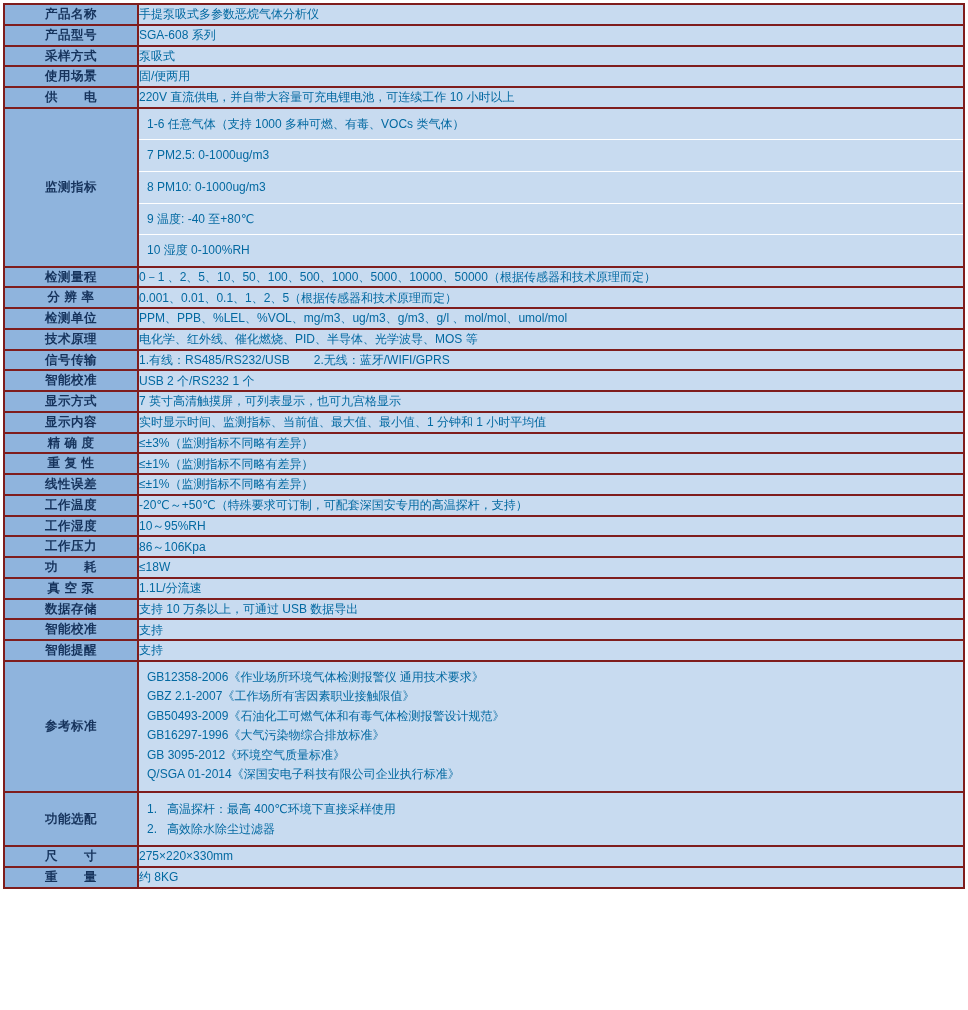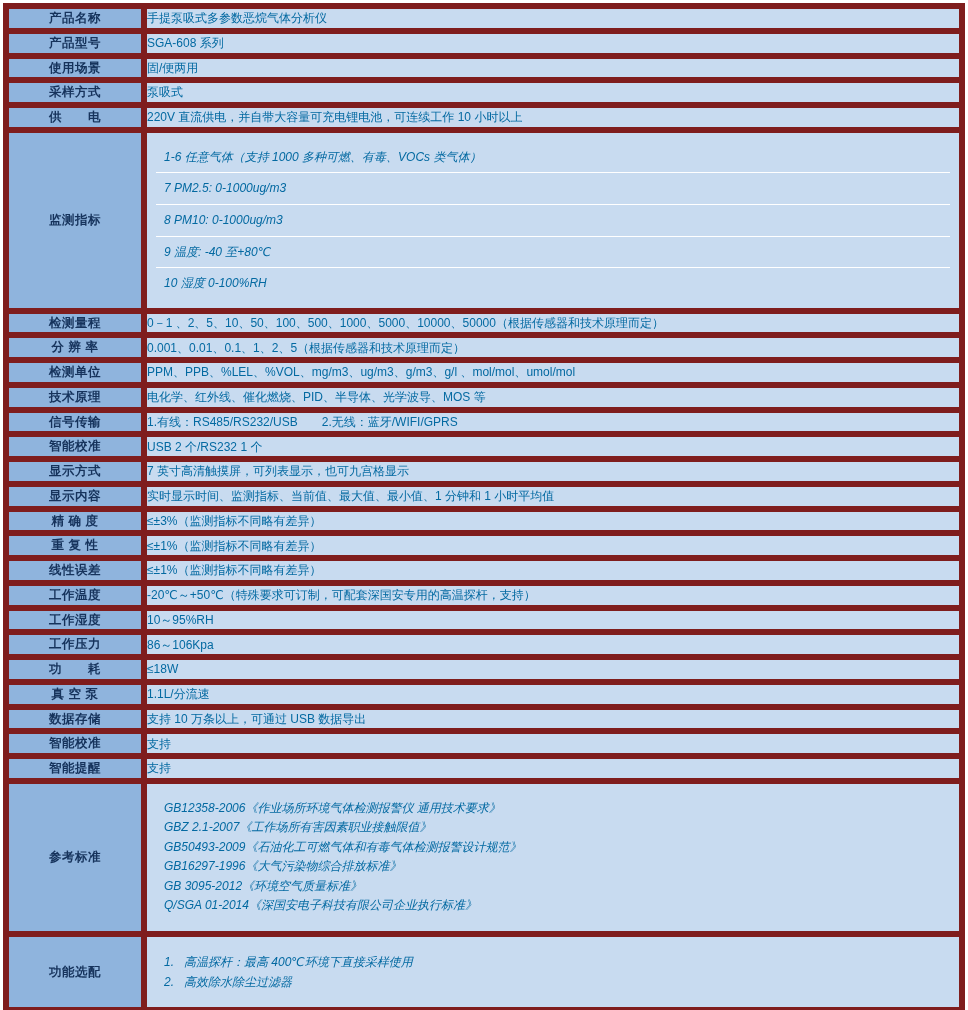--- a/index.html
+++ b/index.html
@@ -16,21 +16,21 @@
     width: 968px;
     box-sizing: border-box;
     padding: 3px 3px 0 3px;
   }
   table.spec {
     width: 962px;
     border-collapse: collapse;
     table-layout: fixed;
   }
   table.spec td {
-    border: 6px solid #7f1d1d;
+    border: 2px solid #7f1d1d;
     padding: 0;
     vertical-align: middle;
   }
   td.label {
     width: 132px;
     background: #8fb4dd;
     color: #16335c;
     font-weight: bold;
     text-align: center;
     font-size: 12.5px;
@@ -40,22 +40,21 @@
   }
   td.value {
     background: #c8dbf0;
     color: #0369a1;
     padding: 6px 8px;
     font-size: 12px;
     line-height: 1.55;
     text-align: left;
   }
   td.value.multi {
-    padding: 9px;
-    font-style: italic;
+    padding: 0;
   }
   .sub {
     border-bottom: 1px solid #ffffff;
     padding: 6px 8px;
     line-height: 1.55;
   }
   .sub:last-child {
     border-bottom: none;
   }
   .stack {
@@ -80,26 +79,26 @@
     <tbody>
         <tr>
           <td class="label">产品名称</td>
           <td class="value">手提泵吸式多参数恶烷气体分析仪</td>
         </tr>
         <tr>
           <td class="label">产品型号</td>
           <td class="value">SGA-608 系列</td>
         </tr>
         <tr>
+          <td class="label">采样方式</td>
+          <td class="value">泵吸式</td>
+        </tr>
+        <tr>
           <td class="label">使用场景</td>
           <td class="value">固/便两用</td>
-        </tr>
-        <tr>
-          <td class="label">采样方式</td>
-          <td class="value">泵吸式</td>
         </tr>
         <tr>
           <td class="label">供　　电</td>
           <td class="value">220V 直流供电，并自带大容量可充电锂电池，可连续工作 10 小时以上</td>
         </tr>
         <tr>
           <td class="label">监测指标</td>
           <td class="value multi">
             <div class="sub">1-6 任意气体（支持 1000 多种可燃、有毒、VOCs 类气体）</div>
             <div class="sub">7 PM2.5: 0-1000ug/m3</div>

